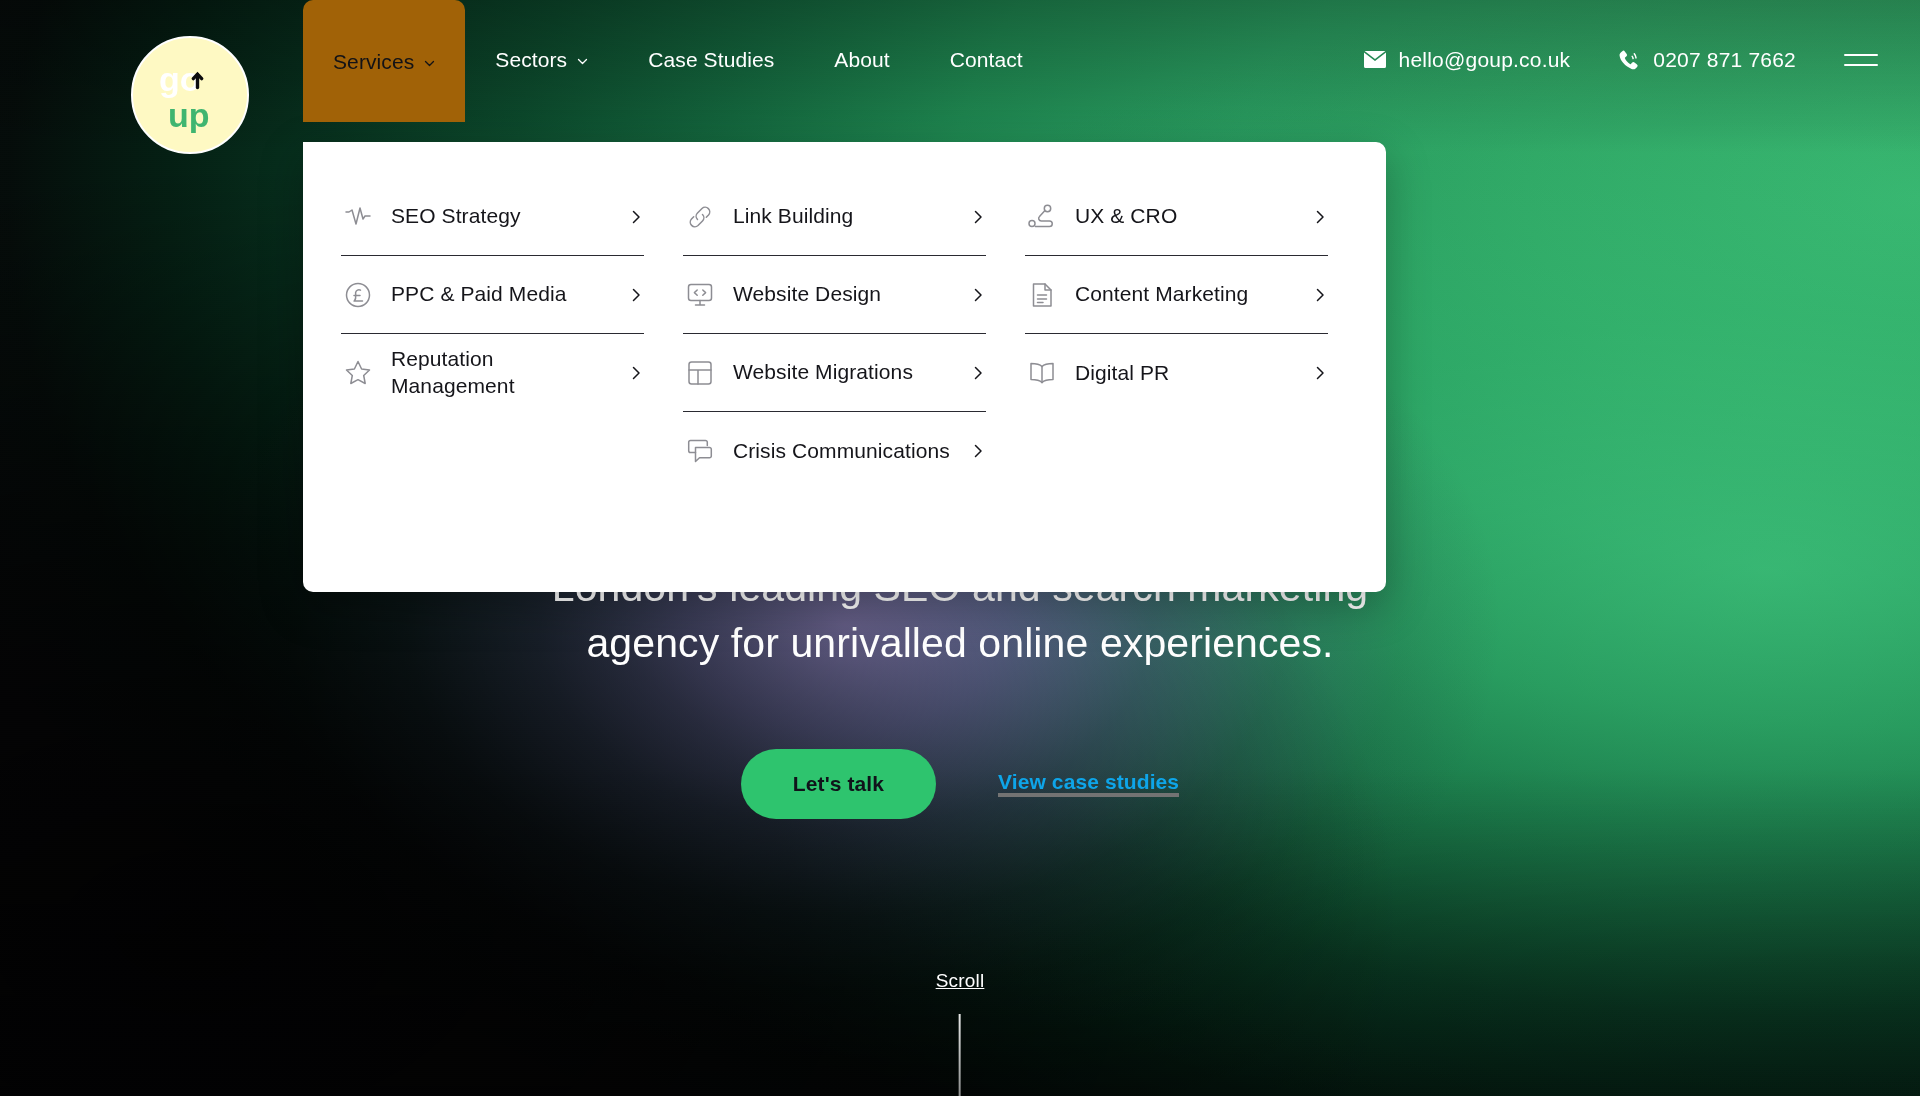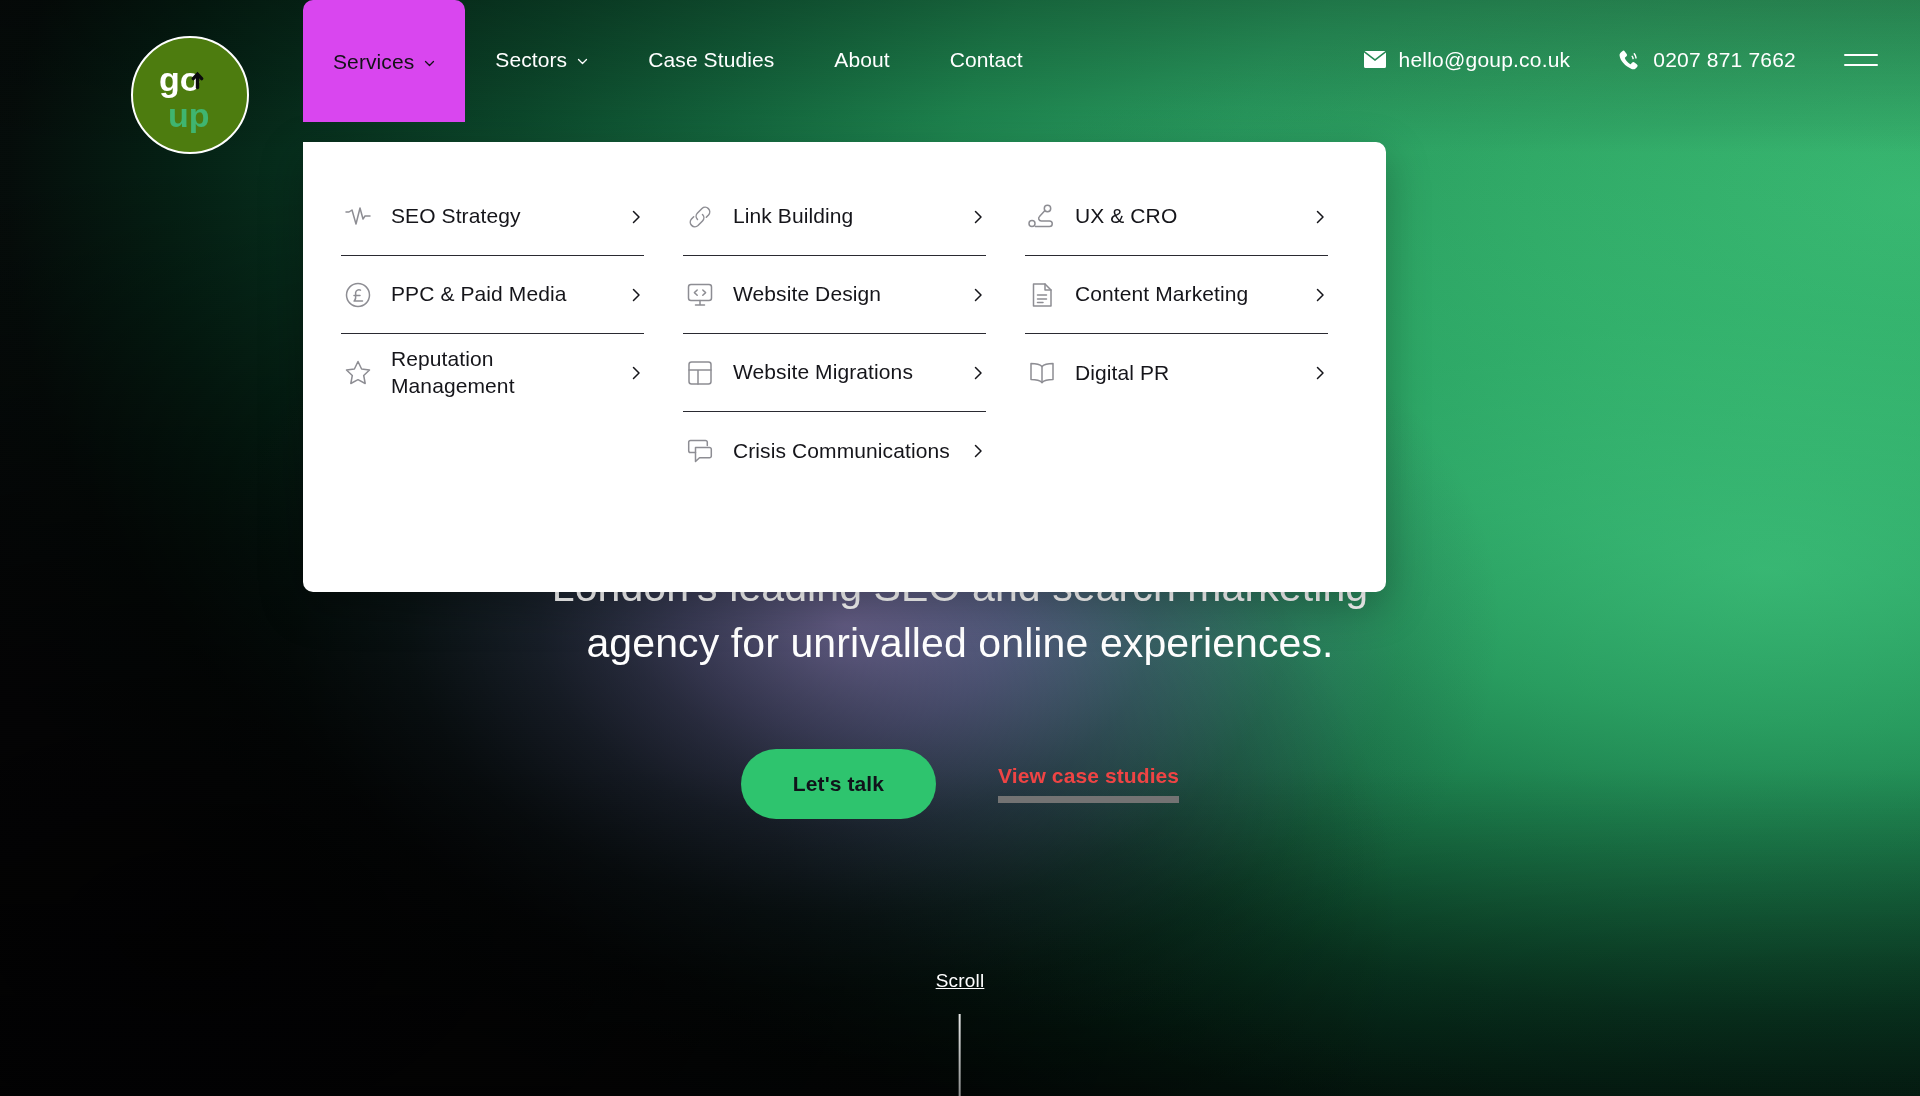--- a/index.html
+++ b/index.html
@@ -74,21 +74,21 @@
   .header {
     position: absolute; top: 0; left: 0; right: 0;
     height: 158px;
     z-index: 30;
   }
   .logo {
     position: absolute; left: 131px; top: 36px;
     width: 118px; height: 118px;
     border-radius: 50%;
     border: 2px solid #ffffff;
-    background: #4d7c0f;
+    background: #fef9c3;
     display: flex; align-items: center; justify-content: center;
     cursor: pointer;
   }
   .logo svg { display:block; }
 
   .nav {
     position: absolute;
     left: 303px; top: 0;
     height: 145px;
     display: flex; align-items: flex-start;
@@ -99,21 +99,21 @@
     display: flex; align-items: center;
     padding: 0 30px;
     color: #ffffff;
     font-size: 21px;
     letter-spacing: .1px;
     cursor: pointer;
     white-space: nowrap;
   }
   .nav-item .lbl { line-height: 1; }
   .nav-item.active {
-    background: #d946ef;
+    background: #a16207;
     color: #121216;
     border-radius: 10px 10px 0 0;
     height: 122px;
   }
   .caret {
     margin-left: 10px;
     display: inline-block;
     width: 11px; height: 11px;
     position: relative; top: 2px;
   }
@@ -227,27 +227,27 @@
     letter-spacing: .1px;
     border: none;
     border-radius: 999px;
     padding: 0 52px;
     height: 70px;
     display: flex; align-items: center; justify-content: center;
     cursor: pointer;
     font-family: "Liberation Sans", sans-serif;
   }
   .btn-link {
-    color: #ef4444;
+    color: #0ea5e9;
     font-size: 21px;
     font-weight: 700;
     letter-spacing: .1px;
     cursor: pointer;
-    padding-bottom: 10px;
-    border-bottom: 7px solid #737373;
+    padding-bottom: 1px;
+    border-bottom: 4px solid #737373;
     line-height: 1;
   }
 
   
   .scroll-ind {
     position: absolute;
     left: 50%; transform: translateX(-50%);
     bottom: 0;
     z-index: 10;
     display: flex; flex-direction: column; align-items: center;

